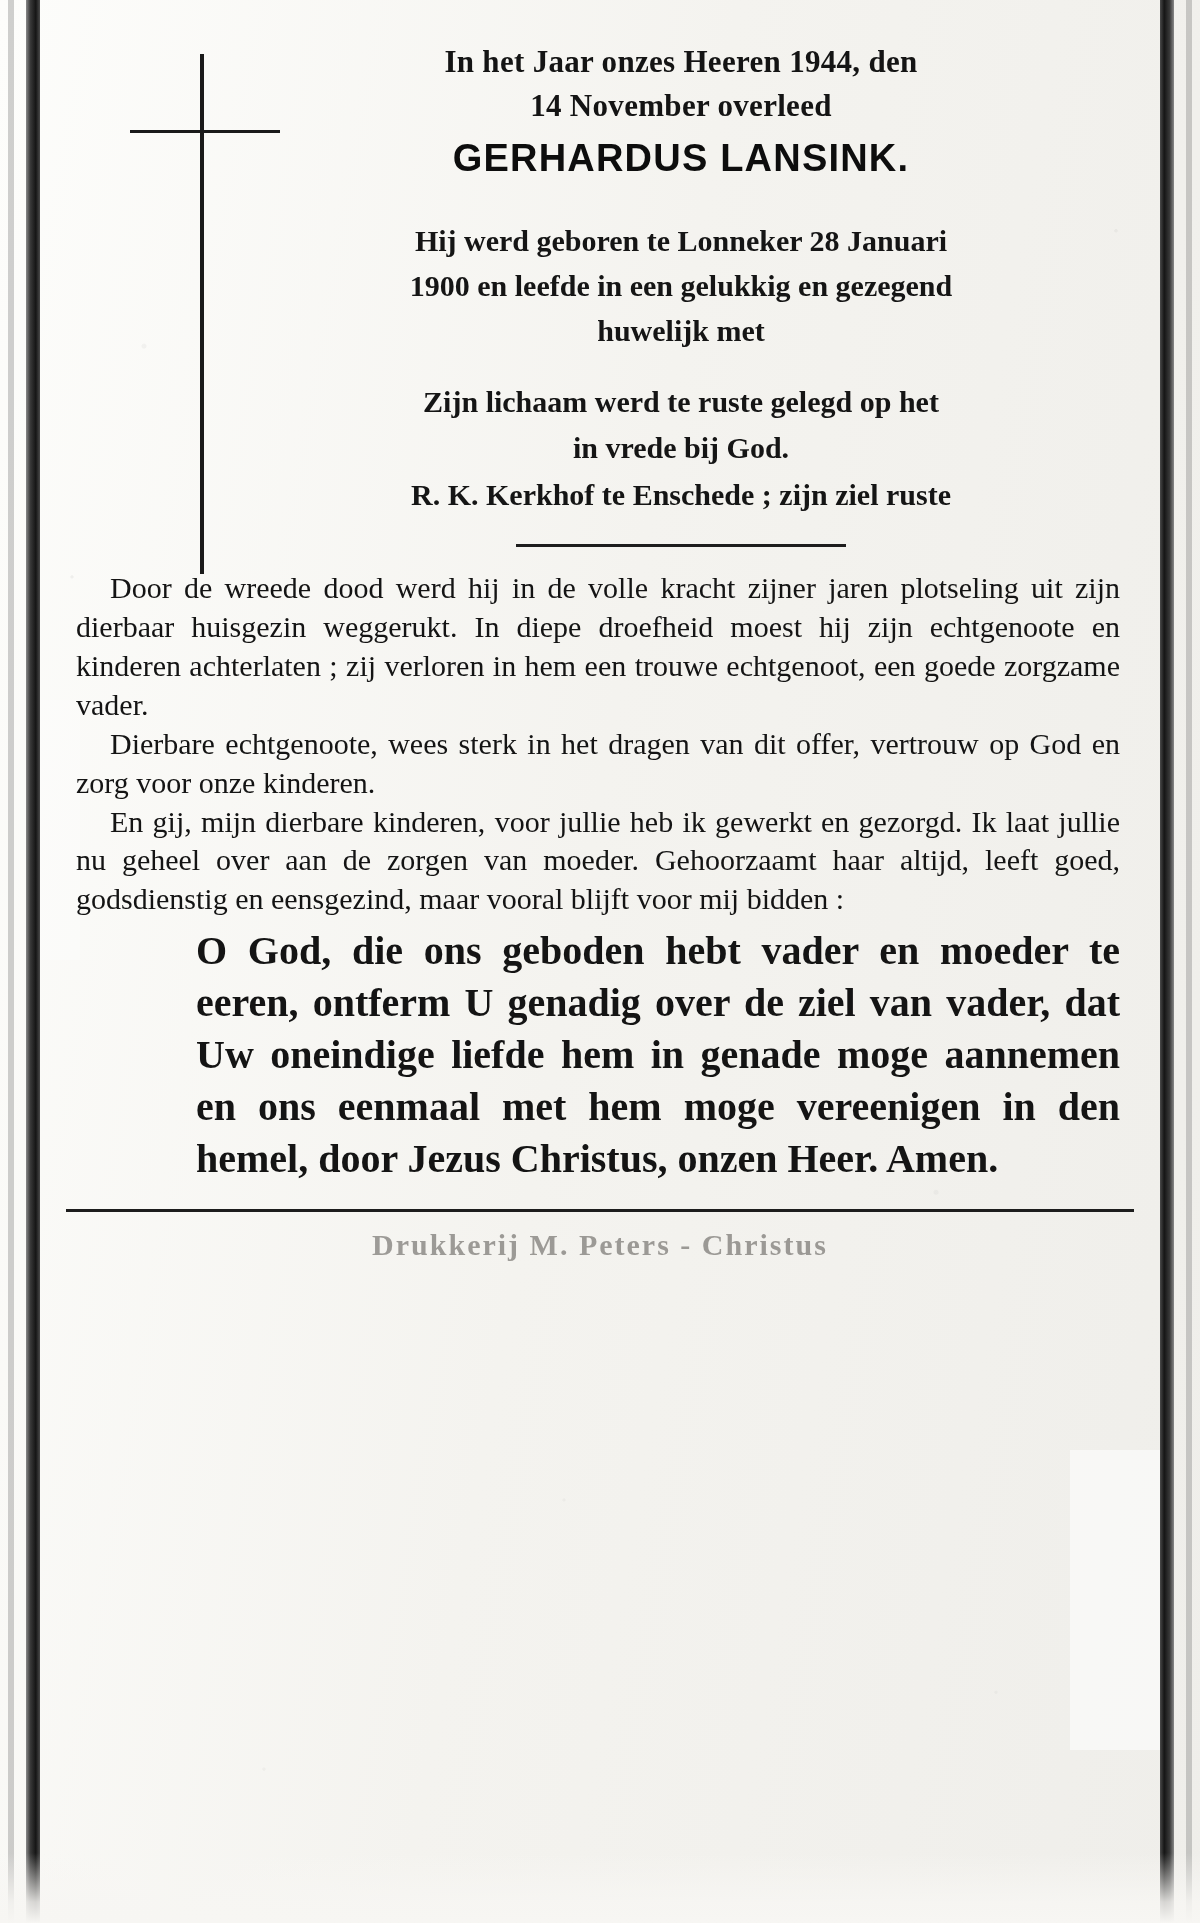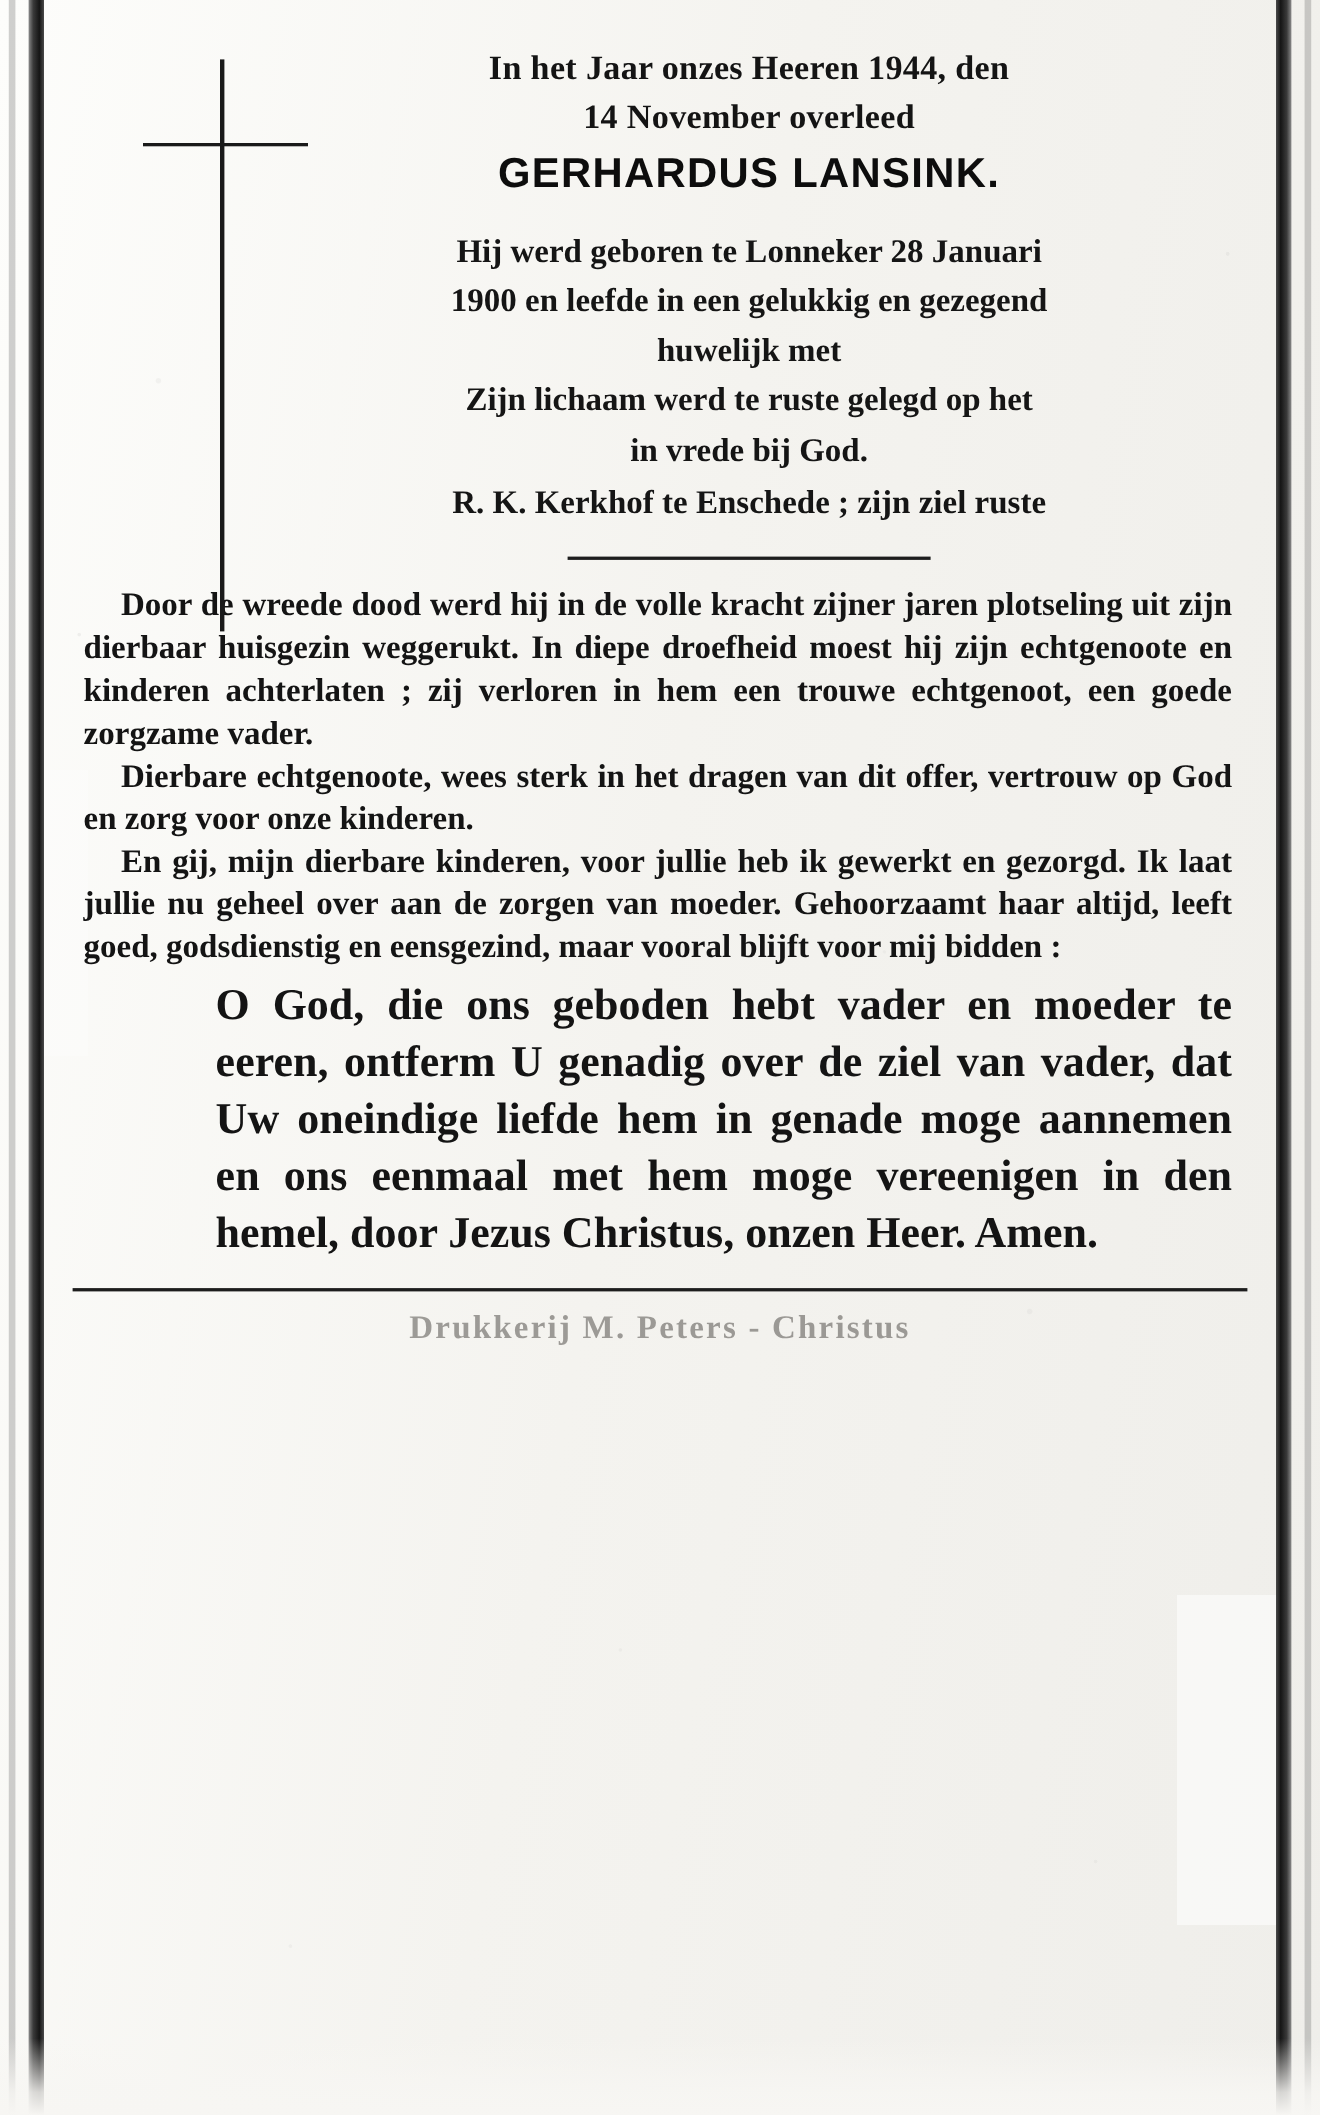--- a/index.html
+++ b/index.html
@@ -107,48 +107,49 @@
     line-height: 1.42;
     letter-spacing: 1.2px;
     margin-top: 22px;
     color: #0d0d0d;
   }
   .born {
     font-family: "Liberation Serif", serif;
     font-weight: bold;
     font-size: 30px;
     line-height: 1.5;
-    margin-top: 20px;
+    margin-top: 32px;
     color: #151515;
   }
   .spouse {
     font-family: "Liberation Serif", serif;
     font-weight: normal;
     font-size: 33px;
     letter-spacing: 1.4px;
     margin-top: 24px;
     color: #101010;
   }
   .rest {
     font-family: "Liberation Serif", serif;
     font-weight: bold;
     font-size: 30px;
     line-height: 1.55;
+    margin-top: 26px;
     color: #151515;
   }
   .rule {
     height: 3px;
     background: #1d1d1d;
     margin: 26px auto 0 auto;
     width: 330px;
   }
   .body-text {
     margin-top: 22px;
     font-family: "Liberation Serif", serif;
-    font-weight: bold;
+    font-weight: normal;
     font-size: 30px;
     line-height: 1.295;
     color: #141414;
     text-align: justify;
     padding: 0 14px 0 10px;
   }
   .body-text p {
     margin: 0;
     text-indent: 34px;
   }

